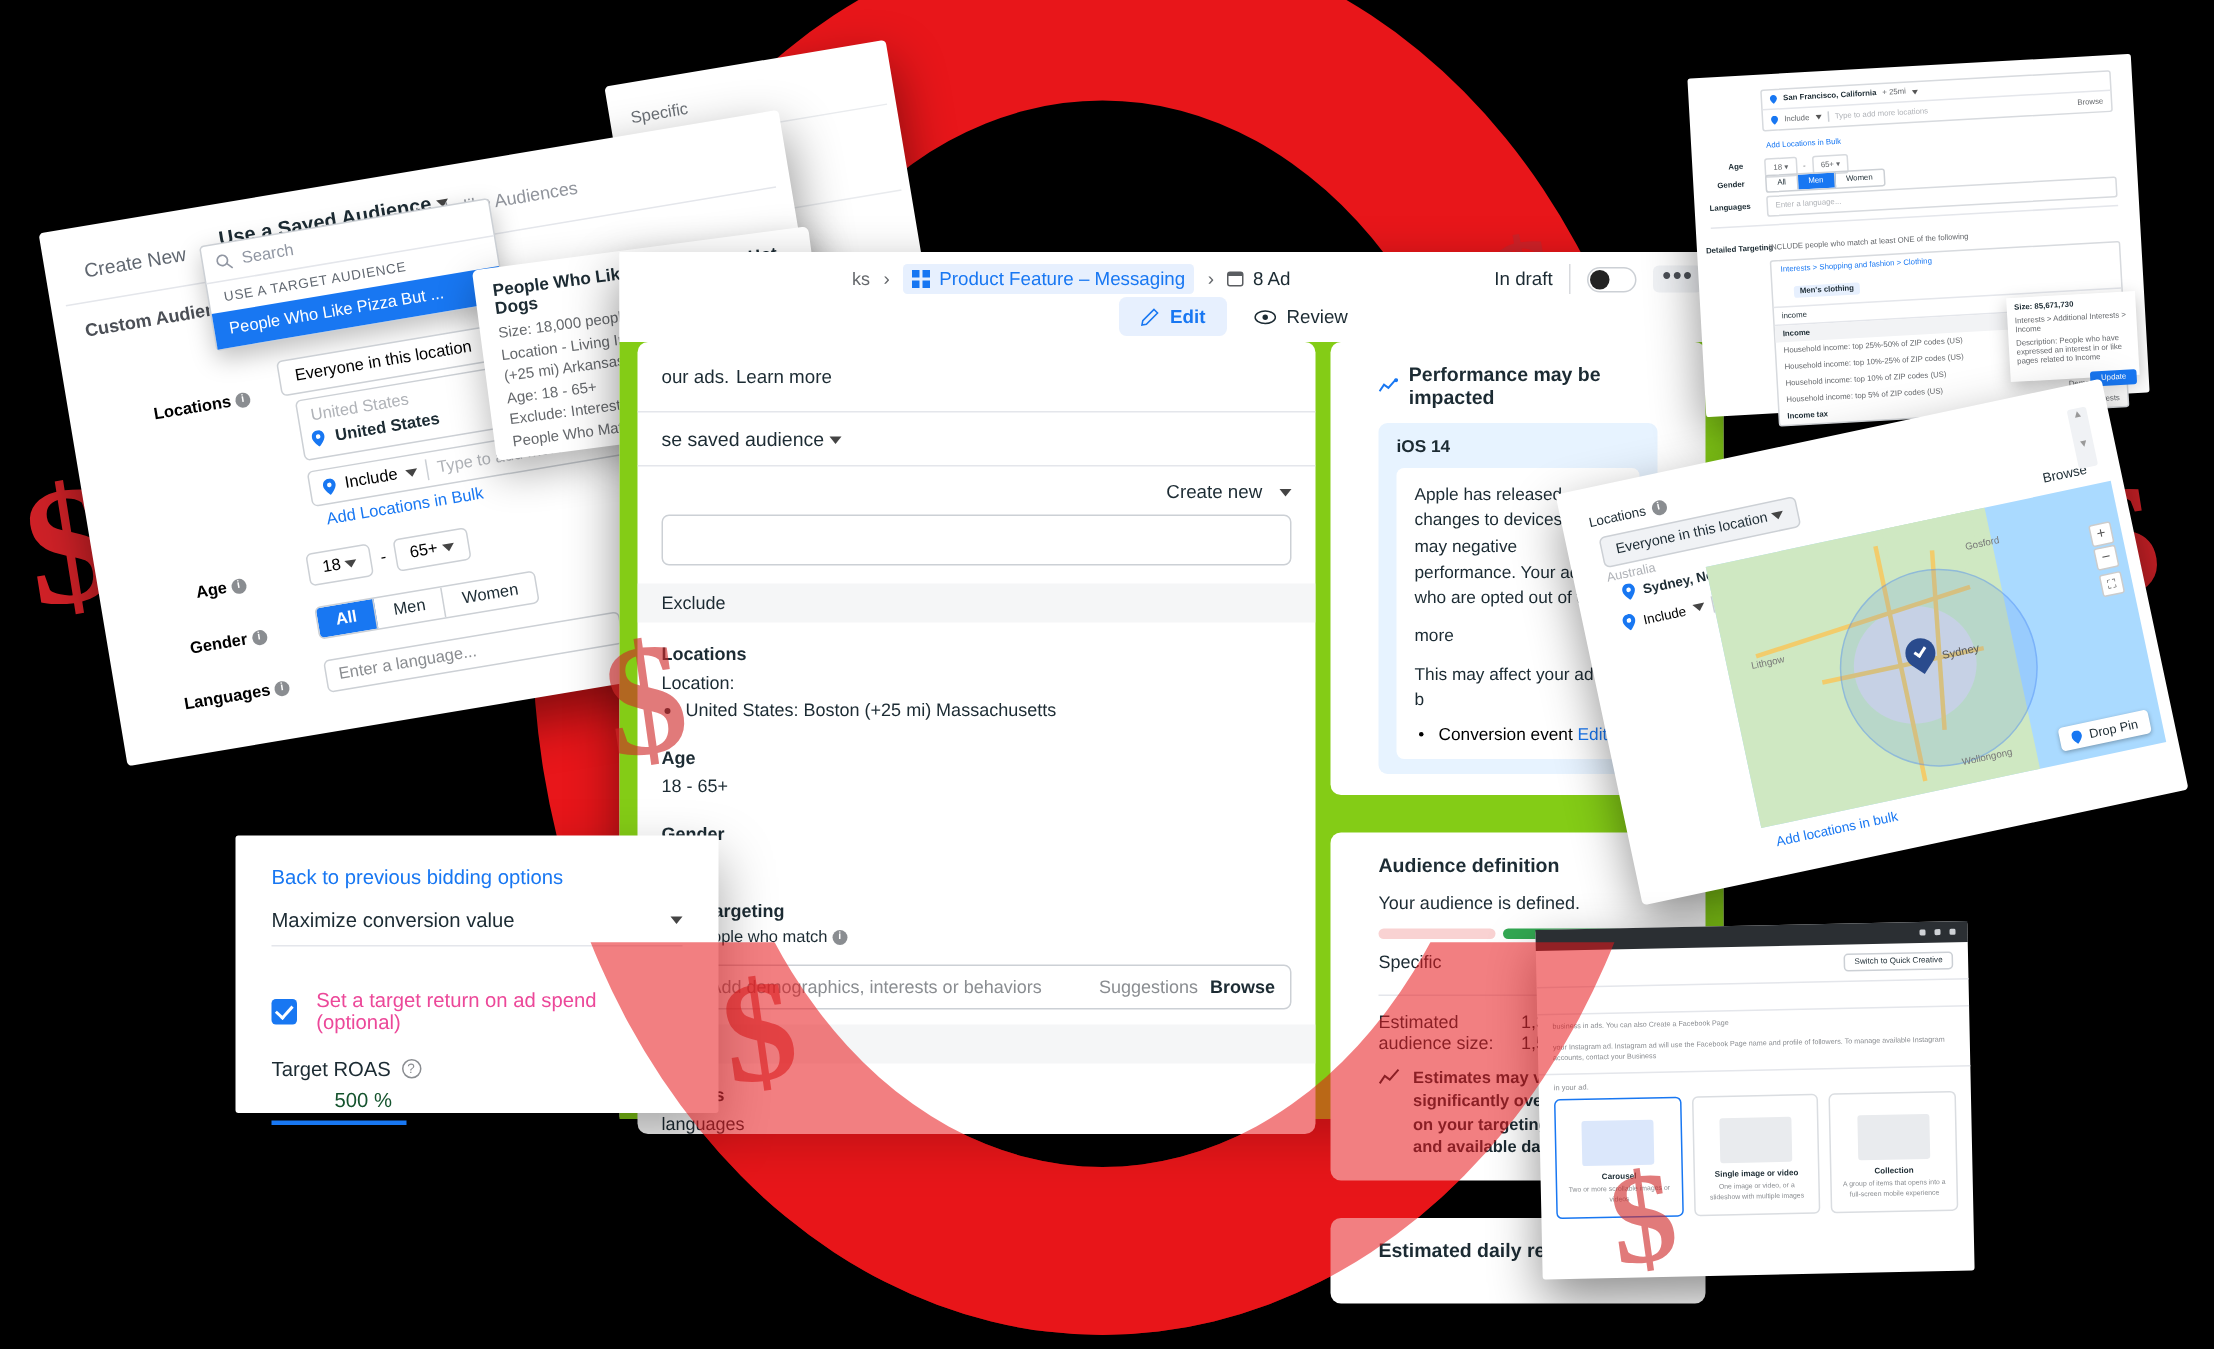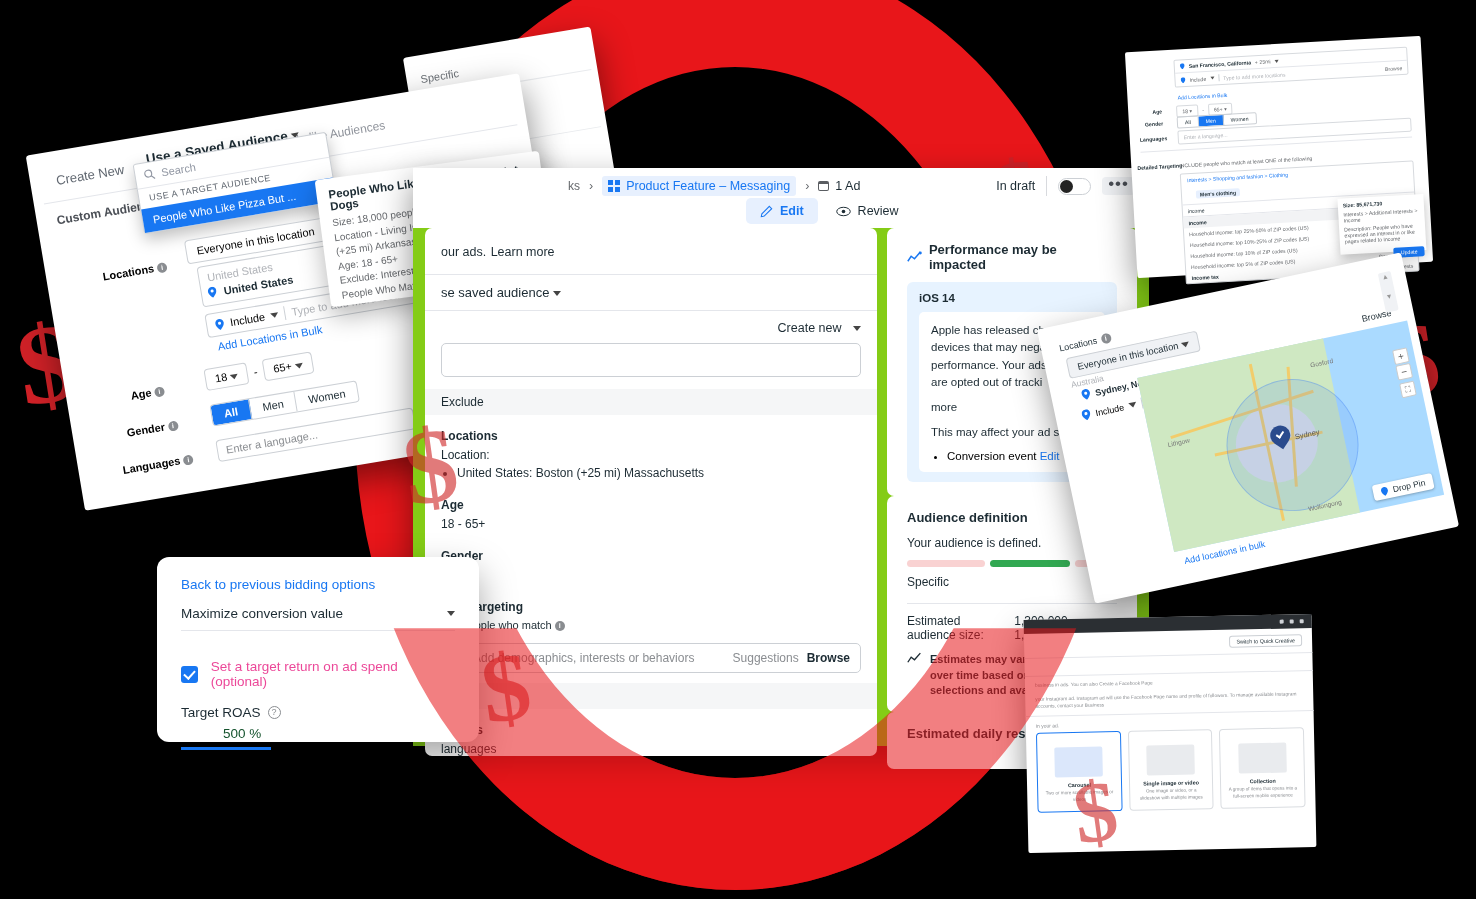--- a/index.html
+++ b/index.html
@@ -157,38 +157,38 @@
   #colMain h4{margin:0;padding:14px 16px 5px;font-size:12px;color:#1c2b33;}
   #colMain .v{margin:0;padding:0 16px 4px;font-size:12px;color:#1c2b33;}
   #colMain ul{margin:0;padding:0 16px 4px 32px;font-size:12px;color:#1c2b33;}
   #colMain .subnote{font-size:11px;color:#1c2b33;padding:0 16px 8px;}
   #colMain .searchrow{margin:4px 16px 10px;height:30px;border:1px solid #ccd0d5;border-radius:5px;display:flex;align-items:center;gap:8px;padding:0 10px;}
   #colMain .searchrow .ph{flex:1;font-size:12px;color:#8a8d91;}
   #colMain .searchrow .sg{font-size:12px;color:#8a8d91;}
   #colMain .searchrow .br{font-size:12px;color:#1c2b33;font-weight:bold;}
 
   
-  .card{background:#fff;border-radius:7px;padding:14px 20px;margin-bottom:0;}
+  .card{background:#fff;border-radius:7px;padding:14px 32px;margin-bottom:25px;}
   .card h3{margin:0 0 10px;font-size:13px;color:#1c2b33;display:flex;align-items:center;gap:7px;}
   .card p{margin:0 0 8px;font-size:12px;color:#1c2b33;line-height:1.45;}
   .iosbox{background:#e7f3ff;border-radius:6px;padding:10px 12px;}
   .iosbox .t{font-size:11.5px;font-weight:bold;color:#1c2b33;margin-bottom:8px;}
   .iosinner{background:#fff;border-radius:5px;padding:10px 12px;}
   .iosinner p{font-size:11.5px;line-height:1.5;margin:0 0 8px;}
   .iosinner ul{margin:0;padding-left:16px;font-size:11.5px;}
   .audbar{display:flex;gap:5px;margin:8px 0 7px;}
   .audbar i{display:block;height:7px;border-radius:4px;}
   .sep-line{height:1px;background:#e4e6eb;margin:12px 0 10px;}
   .estline{font-size:12px;color:#1c2b33;display:flex;align-items:center;gap:6px;}
   .estnote{display:flex;gap:8px;margin-top:10px;font-size:11px;color:#1c2b33;line-height:1.4;font-weight:bold;}
 
   
   #panelC{
     left:157px; top:557px; width:322px; height:185px;
-    background:#fff; border-radius:12px;
+    background:#fff; border-radius:2px;
     box-shadow:0 16px 36px rgba(0,0,0,.35);
   }
   #panelC .back{color:#1877f2;font-size:13.5px;padding:20px 24px 0;}
   #panelC .selrow{display:flex;align-items:center;justify-content:space-between;
     margin:14px 24px 0;padding-bottom:9px;border-bottom:1px solid #e4e6eb;font-size:13.5px;color:#1c2b33;}
   #panelC .cbrow{display:flex;align-items:center;gap:13px;margin:28px 24px 0;}
   #panelC .cb{width:17px;height:17px;border-radius:3px;background:#1877f2;position:relative;}
   #panelC .cb:after{content:"";position:absolute;left:5px;top:2px;width:5px;height:9px;border:solid #fff;border-width:0 2px 2px 0;transform:rotate(42deg);}
   #panelC .cbl{font-size:13.5px;color:#ec4899;}
   #panelC .roas{display:flex;align-items:center;gap:7px;margin:16px 24px 0;font-size:13.5px;color:#1c2b33;}
@@ -385,21 +385,21 @@
               <i></i>
               <i></i>
               <i></i>
               <i></i>
             </span>
           <span>Product Feature – Messaging</span>
         </span>
         <span class="sep">›</span>
         <span class="ad">
           <span class="frameicon"></span>
-          <span>1 Ad</span>
+          <span>8 Ad</span>
         </span>
       </div>
       <div id="editbar">
         <div class="editbtn">
           <svg width="13" height="13" viewBox="0 0 16 16">
               <path d="M11.5 1.6l2.9 2.9L5.2 13.7 1.6 14.4 2.3 10.8z" fill="none" stroke="#1877f2" stroke-width="1.3"></path>
             </svg>
           <span>Edit</span>
         </div>
         <div class="rev">

